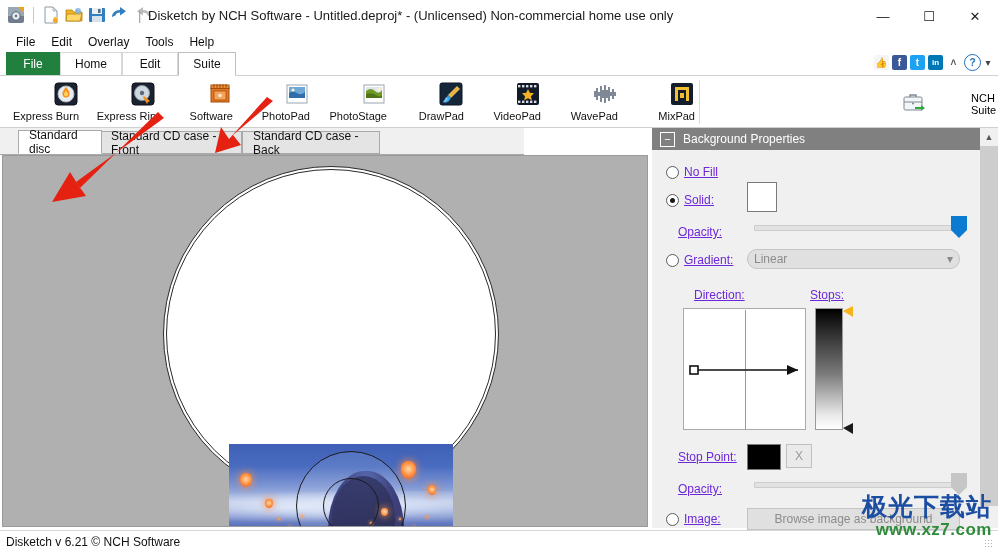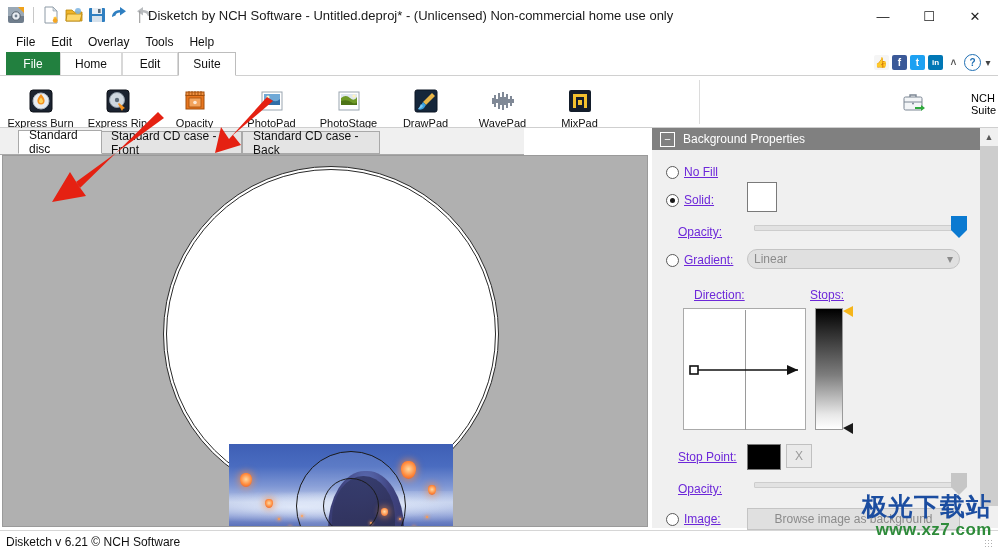--- a/index.html
+++ b/index.html
@@ -29,21 +29,21 @@
   .ribbon-tabs{position:absolute;left:0;top:52px;width:998px;height:24px;background:#fff;}
   .rtab{position:absolute;top:0;height:24px;box-sizing:border-box;display:flex;align-items:center;justify-content:center;font-size:12px;}
   .rtab.file{left:6px;width:54px;background:#22803f;color:#fff;}
   .rtab.normal{background:#fff;color:#111;border:1px solid #d8d8d8;border-bottom:1px solid #d0d0d0;}
   .rtab.active{background:#fff;color:#111;border:1px solid #bdbdbd;border-bottom:1px solid #fff;z-index:3;}
   .tabs-underline{position:absolute;left:0;top:75px;width:998px;height:1px;background:#d0d0d0;}
 
   
   .ribbon{position:absolute;left:0;top:76px;width:998px;height:51px;background:#fff;border-bottom:1px solid #cfcfcf;}
   .ribbon-group{position:absolute;left:0;top:0;height:50px;display:flex;align-items:flex-start;}
-  .rbtn{width:77px;height:66px;display:flex;flex-direction:column;align-items:center;justify-content:flex-start;padding-top:12px;box-sizing:border-box;}
+  .rbtn{width:77px;height:66px;display:flex;flex-direction:column;align-items:flex-end;justify-content:flex-start;padding-top:5px;box-sizing:border-box;}
   .rbtn .lbl{font-size:11px;color:#111;margin-top:3px;white-space:nowrap;}
   .ico26{width:26px;height:26px;position:relative;}
   .vdiv{position:absolute;left:699px;top:80px;width:1px;height:44px;background:#dcdcdc;}
 
   .suite-btn{position:absolute;right:21px;top:76px;width:76px;height:50px;display:flex;flex-direction:row;align-items:center;padding-top:3px;box-sizing:border-box;gap:44px;}
   .suite-btn .lbl{font-size:11px;margin-top:3px;}
 
   .social{position:absolute;right:6px;top:54px;display:flex;align-items:center;gap:3px;}
   .sico{width:15px;height:15px;border-radius:2px;display:flex;align-items:center;justify-content:center;font-size:10px;color:#fff;font-weight:bold;}
 
@@ -235,21 +235,21 @@
               <line x1="7" y1="3" x2="7" y2="7"></line>
                 <line x1="10" y1="3" x2="10" y2="7"></line>
               <line x1="13" y1="3" x2="13" y2="7"></line>
                 <line x1="16" y1="3" x2="16" y2="7"></line>
               <line x1="19" y1="3" x2="19" y2="7"></line>
             </g>
             <rect x="7" y="10" width="12" height="9" fill="#f3a35c" stroke="#a24e0c" stroke-width=".8"></rect>
             <circle cx="13" cy="14.5" r="1.8" fill="#fff" opacity=".75"></circle>
           </svg>
         </span>
-        <span class="lbl">Opacity</span>
+        <span class="lbl">Software</span>
       </div>
 
       <div class="rbtn">
         <span class="ico26">
           <svg width="26" height="26" viewBox="0 0 26 26">
             <rect x="3" y="4" width="20" height="18" fill="#fff" stroke="#9aa5b0"></rect>
             <rect x="5" y="6" width="16" height="11" fill="#6fa8d6"></rect>
             <path d="M5 12 q4 -3 8 0 t8 -1 v6 H5z" fill="#2f6ea8"></path>
             <circle cx="9" cy="9" r="1.6" fill="#fdf3c8"></circle>
           </svg>
@@ -275,20 +275,41 @@
           <svg width="26" height="26" viewBox="0 0 26 26">
             <rect x="2" y="2" width="22" height="22" rx="2" fill="#15263a" stroke="#0b1422"></rect>
             <path d="M19 5 l3 3 l-9 9 l-3 -3z" fill="#e8b547"></path>
             <path d="M10 14 l3 3 l-2 3 c-2 2 -5 2 -6 1 c2 -1 3 -4 5 -7z" fill="#3aa0e0"></path>
             <path d="M5 21 c2 0 4 -1 5 -3 l-2 -2 c-1 2 -2 4 -3 5z" fill="#7cc8f2"></path>
           </svg>
         </span>
         <span class="lbl">DrawPad</span>
       </div>
 
+      <div class="rbtn">
+        <span class="ico26">
+          <svg width="26" height="26" viewBox="0 0 26 26">
+            <rect x="2" y="2" width="22" height="22" rx="2" fill="#101a28"></rect>
+            <g fill="#d8dde3">
+              <rect x="3" y="4" width="2.4" height="2.4"></rect>
+                <rect x="7" y="4" width="2.4" height="2.4"></rect>
+              <rect x="11" y="4" width="2.4" height="2.4"></rect>
+                <rect x="15" y="4" width="2.4" height="2.4"></rect>
+              <rect x="19" y="4" width="2.4" height="2.4"></rect>
+              <rect x="3" y="19.6" width="2.4" height="2.4"></rect>
+                <rect x="7" y="19.6" width="2.4" height="2.4"></rect>
+              <rect x="11" y="19.6" width="2.4" height="2.4"></rect>
+                <rect x="15" y="19.6" width="2.4" height="2.4"></rect>
+              <rect x="19" y="19.6" width="2.4" height="2.4"></rect>
+            </g>
+            <path d="M13 8 l1.8 3.8 l4.2 .5 l-3 2.9 l.8 4.1 l-3.8 -2 l-3.8 2 l.8 -4.1 l-3 -2.9 l4.2 -.5z" fill="#f2b124"></path>
+          </svg>
+        </span>
+        <span class="lbl">VideoPad</span>
+      </div>
 
       <div class="rbtn">
         <span class="ico26">
           <svg width="26" height="26" viewBox="0 0 26 26">
             <g stroke="#2b3950" stroke-width="1.2">
               <line x1="3" y1="10" x2="3" y2="16"></line>
                 <line x1="5" y1="7" x2="5" y2="19"></line>
               <line x1="7" y1="11" x2="7" y2="15"></line>
                 <line x1="9" y1="5" x2="9" y2="21"></line>
               <line x1="11" y1="9" x2="11" y2="17"></line>

